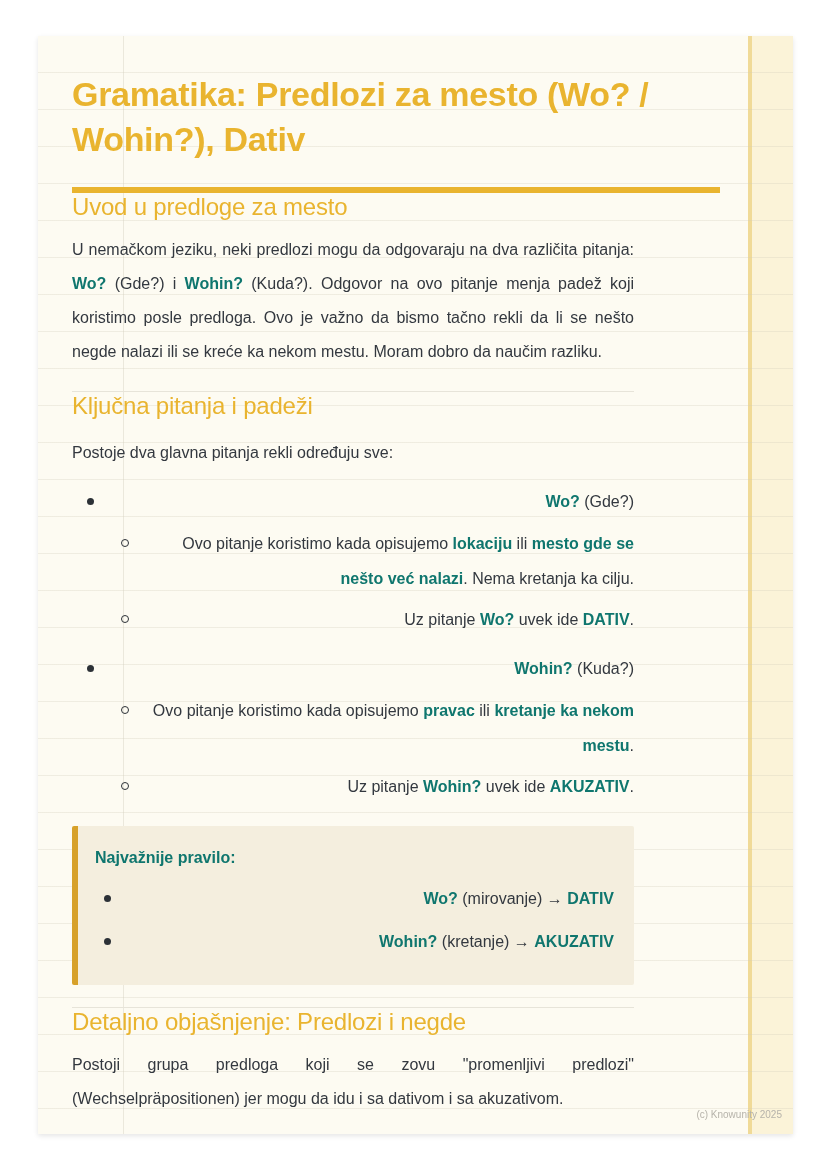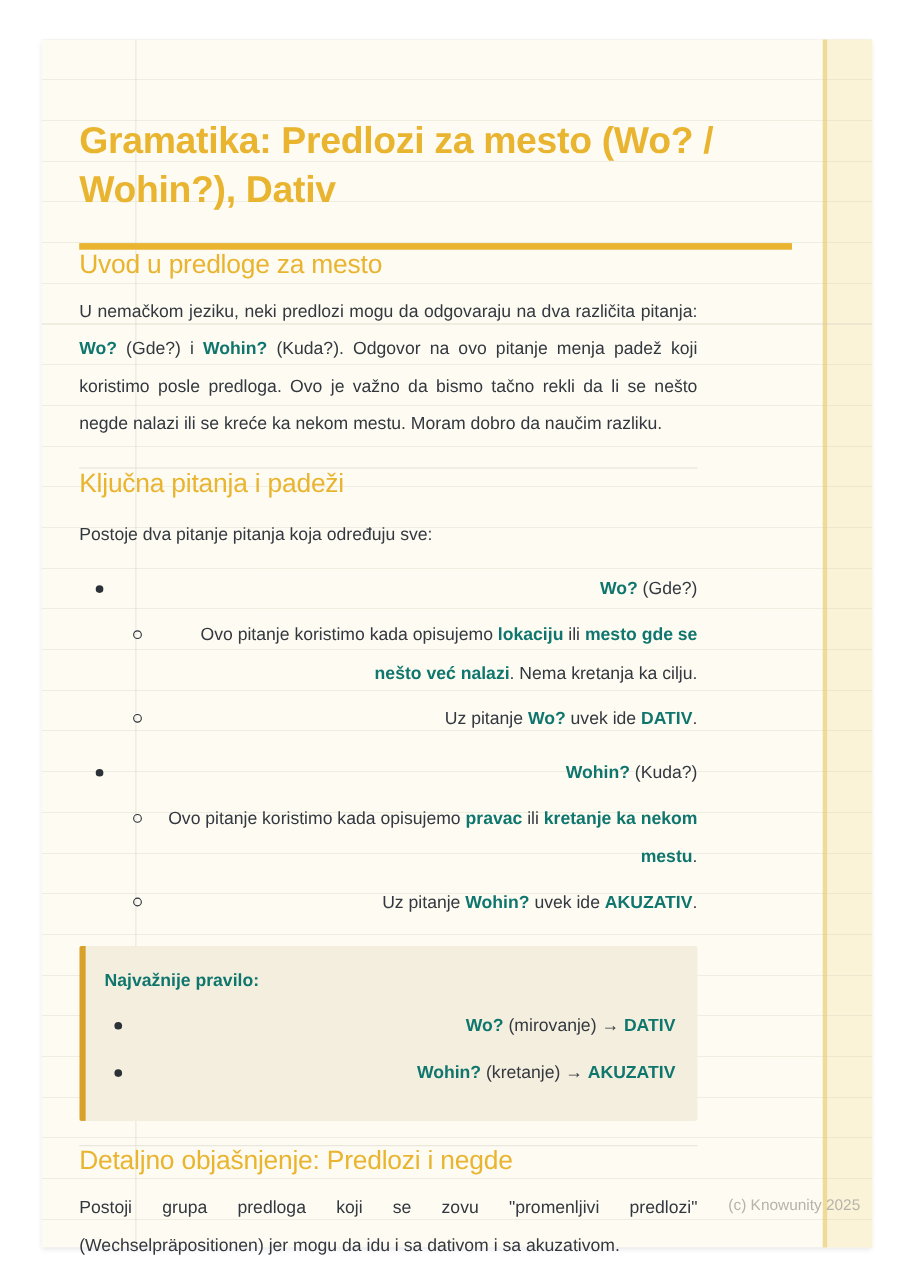--- a/index.html
+++ b/index.html
@@ -20,21 +20,21 @@
     background:#fbf3d8;border-left:4px solid #f0da97;
   }
   .rule-lines{
     position:absolute;inset:0;pointer-events:none;
     background:repeating-linear-gradient(
       to bottom, transparent 0, transparent 36px,
       rgba(208,203,185,.30) 36px, rgba(208,203,185,.30) 37px);
   }
   .content{
     position:absolute;left:34px;top:36px;width:562px;
-    color:#33383f;font-size:16px;margin-top:34px;
+    color:#33383f;font-size:16px;
   }
   h1.doc-title{
     margin:0;width:622px;font-size:34px;line-height:45px;
     font-weight:700;letter-spacing:-.3px;color:#e9b42f;
   }
   .gold-rule{
     width:648px;height:6px;background:#e9b42f;border:none;
     margin:25px 0 0 0;
   }
   h2.section-heading{
@@ -69,21 +69,21 @@
   }
   .callout{
     box-sizing:border-box;width:562px;margin-top:22px;
     background:#f4eede;border-left:6px solid #d7a12a;border-radius:2px;
     padding:17px 20px 26px 17px;
   }
   .callout-title{line-height:30px;}
   .callout li.l1{margin-top:8px;padding-left:30px;}
   .callout li.l1::before{left:9px;}
   .watermark{
-    position:absolute;right:11px;bottom:31px;font-size:14px;color:#b6b3aa;
+    position:absolute;right:11px;bottom:14px;font-size:10px;color:#b6b3aa;
   }
 </style>
 </head>
 <body>
 
 <div class="page">
   <div class="edge-stripe"></div>
   <div class="margin-line"></div>
   <div class="rule-lines"></div>
 
@@ -92,21 +92,21 @@
     <h1 class="doc-title">Gramatika: Predlozi za mesto (Wo? / Wohin?), Dativ</h1>
 
     <hr class="gold-rule">
 
     <h2 class="section-heading h2-1">Uvod u predloge za mesto</h2>
     <p class="body-par">U nemačkom jeziku, neki predlozi mogu da odgovaraju na dva različita pitanja: <strong>Wo?</strong> (Gde?) i <strong>Wohin?</strong> (Kuda?). Odgovor na ovo pitanje menja padež koji koristimo posle predloga. Ovo je važno da bismo tačno rekli da li se nešto negde nalazi ili se kreće ka nekom mestu. Moram dobro da naučim razliku.</p>
 
     <hr class="divider">
 
     <h2 class="section-heading h2-2">Ključna pitanja i padeži</h2>
-    <p class="body-intro">Postoje dva pitanje pitanja koja određuju sve:</p>
+    <p class="body-intro">Postoje dva glavna pitanja rekli određuju sve:</p>
 
     <ul class="plain lvl1">
       <li class="l1">
         <span class="li-label"><strong>Wo?</strong> (Gde?)</span>
         <ul class="plain lvl2">
           <li class="l2">Ovo pitanje koristimo kada opisujemo <strong>lokaciju</strong> ili <strong>mesto gde se nešto već nalazi</strong>. Nema kretanja ka cilju.</li>
           <li class="l2">Uz pitanje <strong>Wo?</strong> uvek ide <strong>DATIV</strong>.</li>
         </ul>
       </li>
       <li class="l1">

